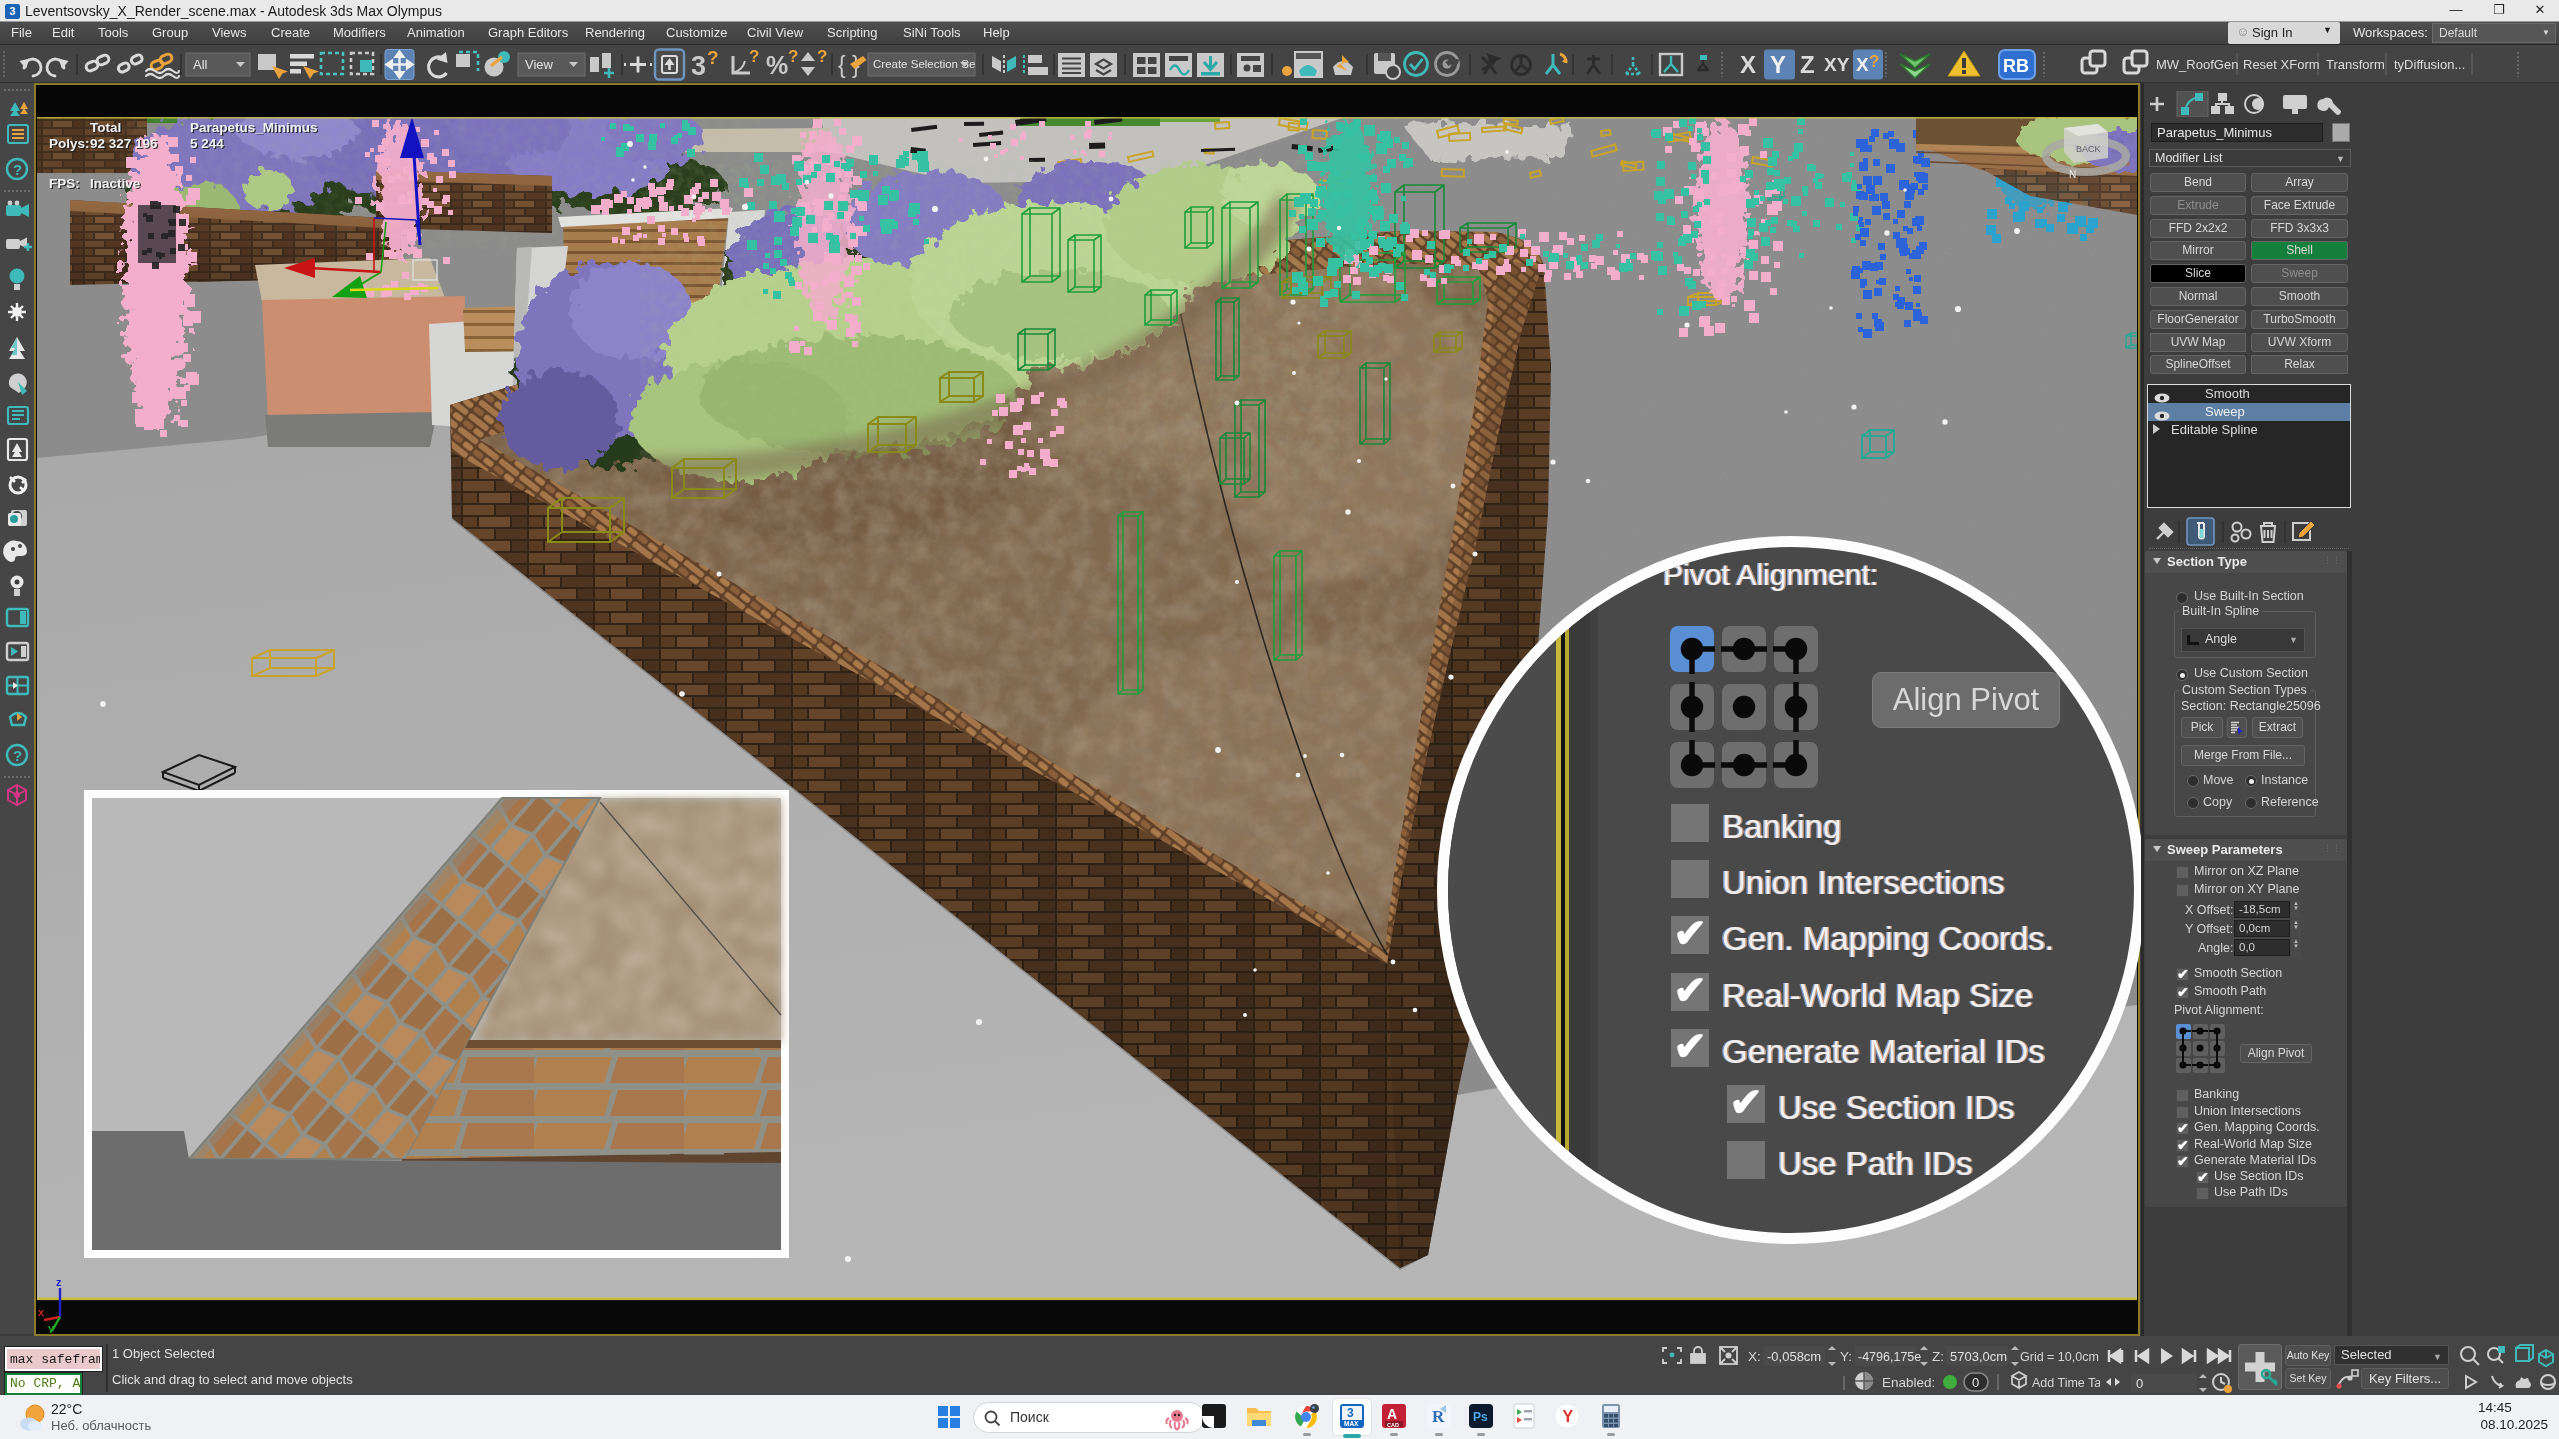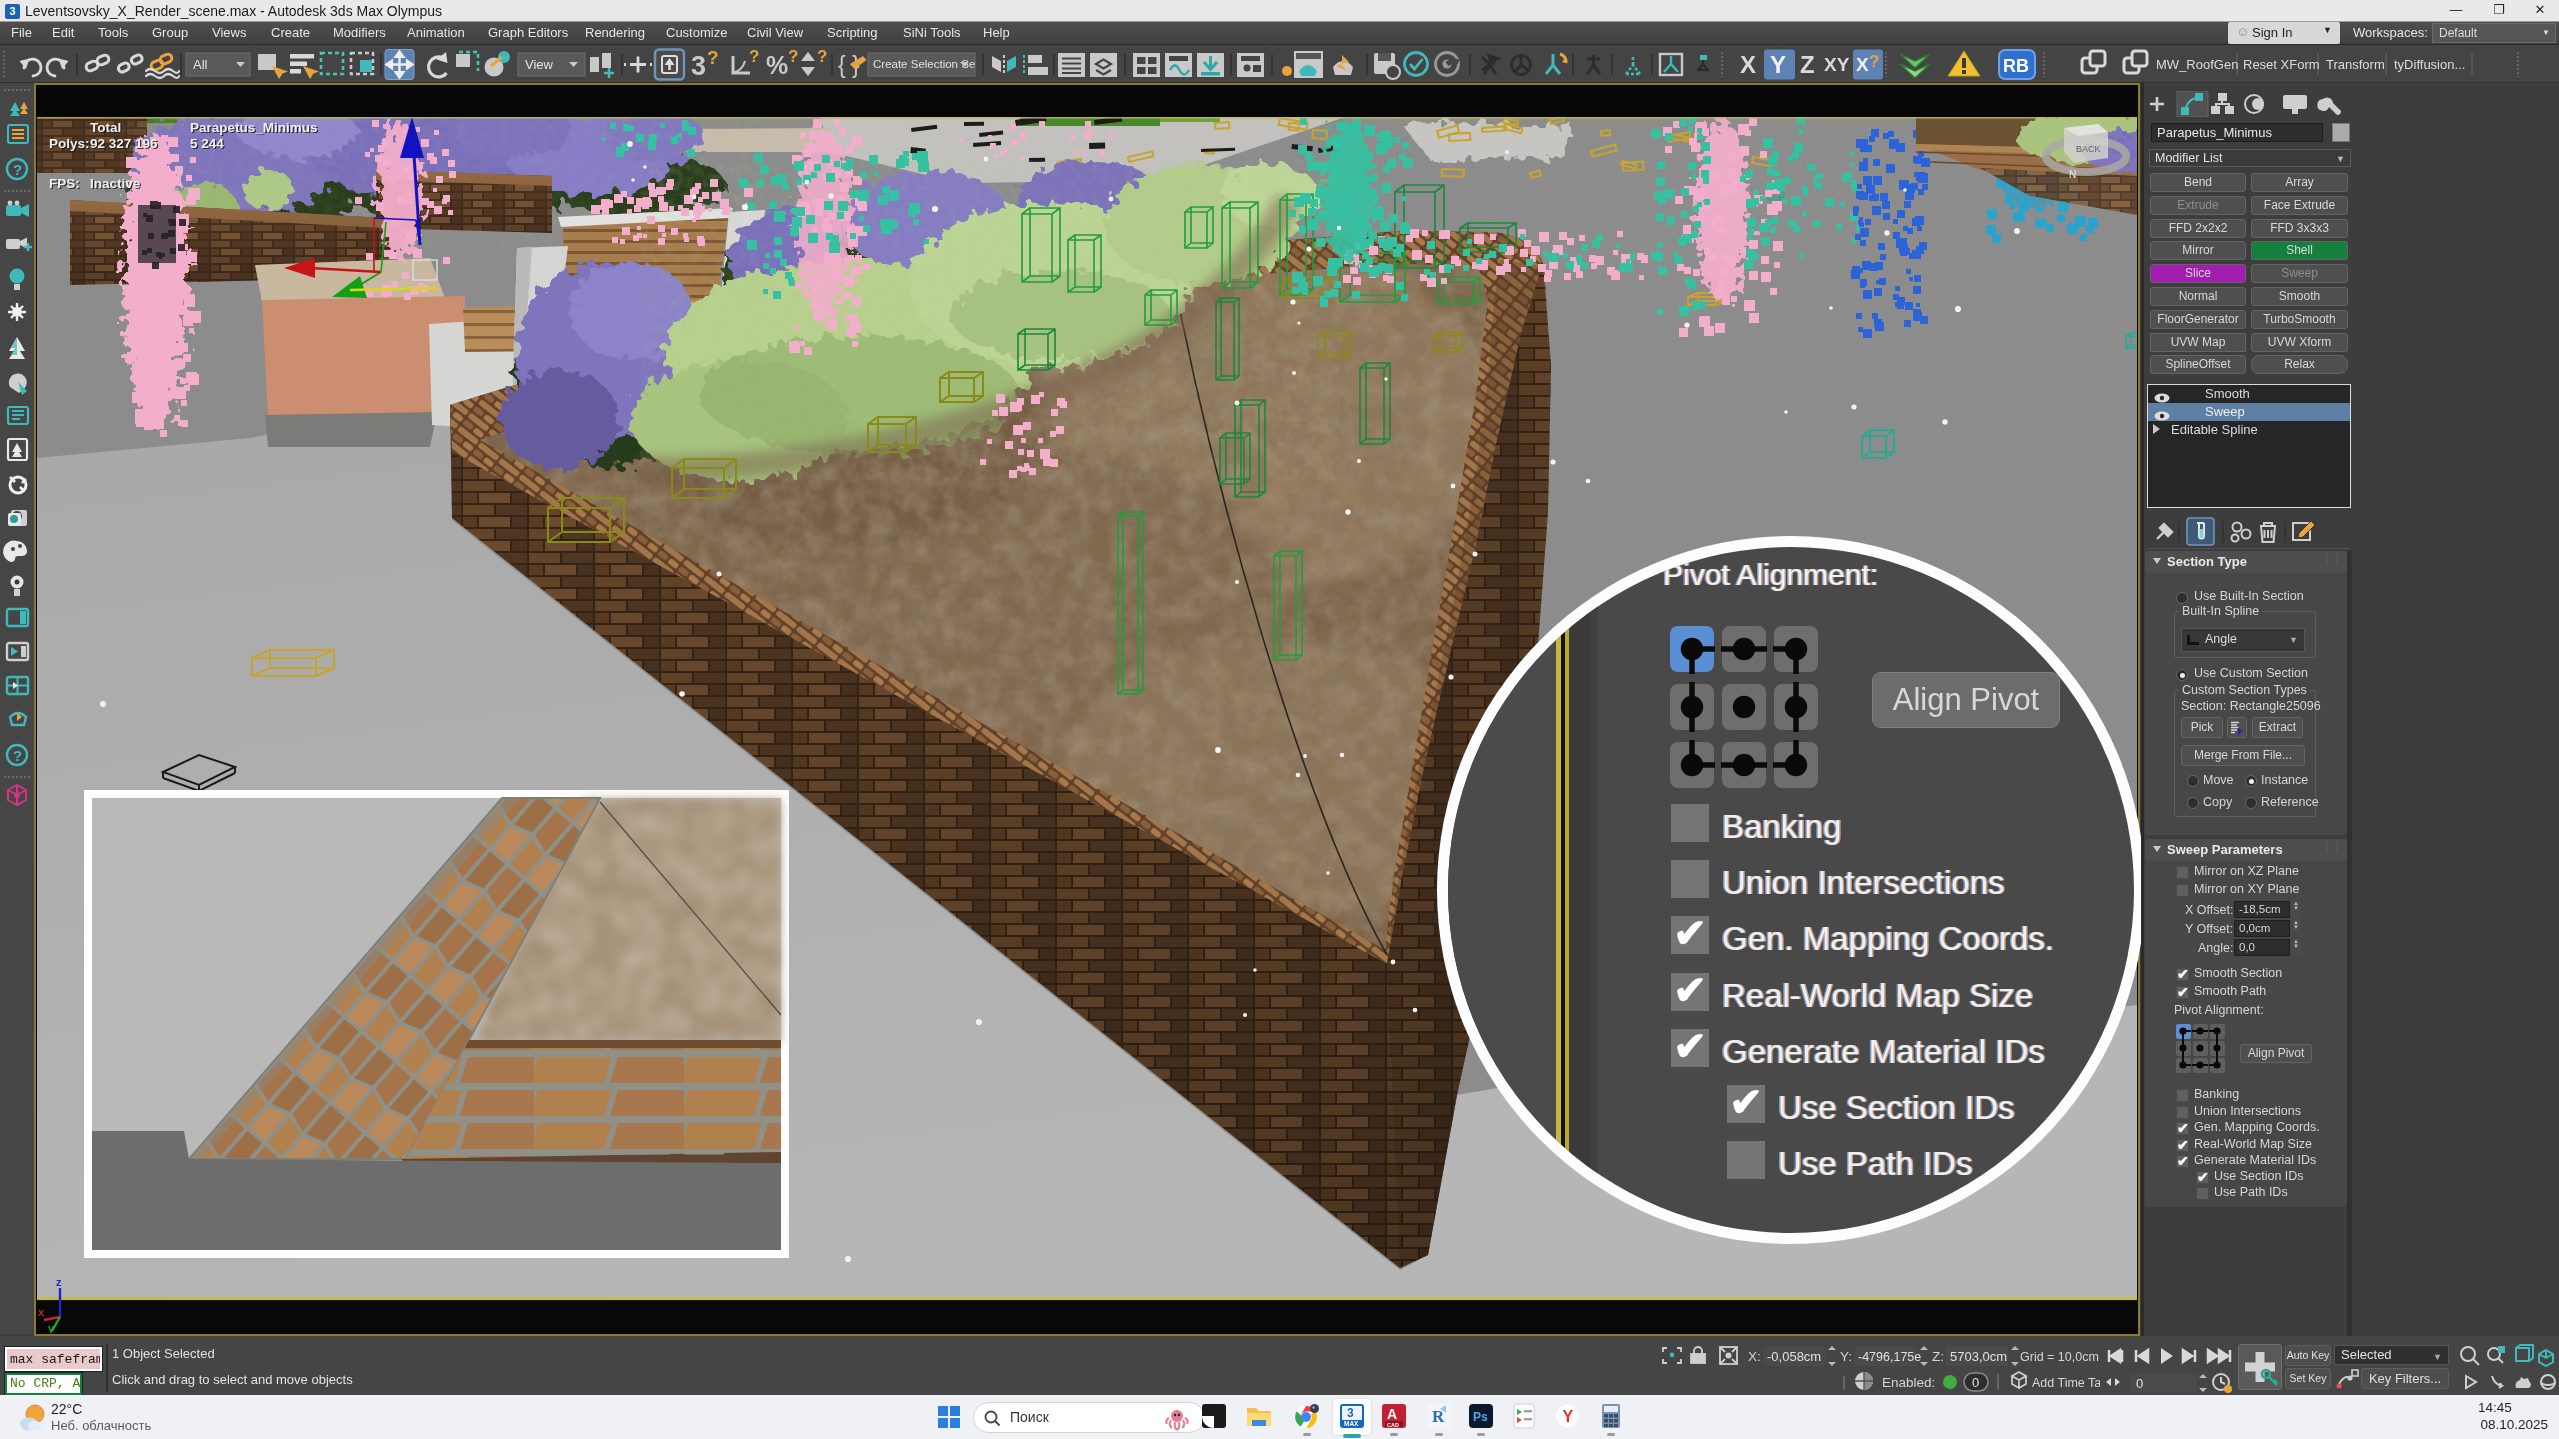--- a/index.html
+++ b/index.html
@@ -2023,30 +2023,30 @@
     <div class="abs" style="left:191px;top:40px;width:18px;height:19px;background:#ababab;border:1px solid #777;"></div>
     <div class="abs" style="left:8px;top:66px;width:202px;height:18px;background:#3b3b3b;border:1px solid #5a5a5a;color:#e4e4e4;font-size:12.5px;line-height:16px;padding-left:5px;">Modifier List<span style="position:absolute;right:5px;top:1px;font-size:9px;color:#bbb;">▼</span></div>
     <div class="abs" style="left:9px;top:90px;width:96px;height:19px;background:#4f4f4f;border:1px solid #646464;border-radius:3px;color:#d8d8d8;font-size:12px;text-align:center;line-height:17px;">Bend</div>
     <div class="abs" style="left:110px;top:90px;width:97px;height:19px;background:#4f4f4f;border:1px solid #646464;border-radius:3px;color:#d8d8d8;font-size:12px;text-align:center;line-height:17px;">Array</div>
     <div class="abs" style="left:9px;top:112.8px;width:96px;height:19px;background:#4f4f4f;border:1px solid #646464;border-radius:3px;color:#8e8e8e;font-size:12px;text-align:center;line-height:17px;">Extrude</div>
     <div class="abs" style="left:110px;top:112.8px;width:97px;height:19px;background:#4f4f4f;border:1px solid #646464;border-radius:3px;color:#d8d8d8;font-size:12px;text-align:center;line-height:17px;">Face Extrude</div>
     <div class="abs" style="left:9px;top:135.6px;width:96px;height:19px;background:#4f4f4f;border:1px solid #646464;border-radius:3px;color:#d8d8d8;font-size:12px;text-align:center;line-height:17px;">FFD 2x2x2</div>
     <div class="abs" style="left:110px;top:135.6px;width:97px;height:19px;background:#4f4f4f;border:1px solid #646464;border-radius:3px;color:#d8d8d8;font-size:12px;text-align:center;line-height:17px;">FFD 3x3x3</div>
     <div class="abs" style="left:9px;top:158.4px;width:96px;height:19px;background:#4f4f4f;border:1px solid #646464;border-radius:3px;color:#d8d8d8;font-size:12px;text-align:center;line-height:17px;">Mirror</div>
     <div class="abs" style="left:110px;top:158.4px;width:97px;height:19px;background:#15803d;border:1px solid #646464;border-radius:2px;color:#d8d8d8;font-size:12px;text-align:center;line-height:17px;">Shell</div>
-    <div class="abs" style="left:9px;top:181.20000000000002px;width:96px;height:19px;background:#a21caf;border:1px solid #646464;border-radius:3px;color:#d8d8d8;font-size:12px;text-align:center;line-height:17px;">Slice</div>
+    <div class="abs" style="left:9px;top:181.20000000000002px;width:96px;height:19px;background:#000000;border:1px solid #646464;border-radius:3px;color:#d8d8d8;font-size:12px;text-align:center;line-height:17px;">Slice</div>
     <div class="abs" style="left:110px;top:181.20000000000002px;width:97px;height:19px;background:#4f4f4f;border:1px solid #646464;border-radius:3px;color:#8e8e8e;font-size:12px;text-align:center;line-height:17px;">Sweep</div>
     <div class="abs" style="left:9px;top:204.00000000000003px;width:96px;height:19px;background:#4f4f4f;border:1px solid #646464;border-radius:3px;color:#d8d8d8;font-size:12px;text-align:center;line-height:17px;">Normal</div>
     <div class="abs" style="left:110px;top:204.00000000000003px;width:97px;height:19px;background:#4f4f4f;border:1px solid #646464;border-radius:3px;color:#d8d8d8;font-size:12px;text-align:center;line-height:17px;">Smooth</div>
     <div class="abs" style="left:9px;top:226.80000000000004px;width:96px;height:19px;background:#4f4f4f;border:1px solid #646464;border-radius:3px;color:#d8d8d8;font-size:12px;text-align:center;line-height:17px;">FloorGenerator</div>
     <div class="abs" style="left:110px;top:226.80000000000004px;width:97px;height:19px;background:#4f4f4f;border:1px solid #646464;border-radius:3px;color:#d8d8d8;font-size:12px;text-align:center;line-height:17px;">TurboSmooth</div>
     <div class="abs" style="left:9px;top:249.60000000000005px;width:96px;height:19px;background:#4f4f4f;border:1px solid #646464;border-radius:0;color:#d8d8d8;font-size:12px;text-align:center;line-height:17px;">UVW Map</div>
     <div class="abs" style="left:110px;top:249.60000000000005px;width:97px;height:19px;background:#4f4f4f;border:1px solid #646464;border-radius:3px;color:#d8d8d8;font-size:12px;text-align:center;line-height:17px;">UVW Xform</div>
     <div class="abs" style="left:9px;top:272.40000000000003px;width:96px;height:19px;background:#4f4f4f;border:1px solid #646464;border-radius:3px;color:#d8d8d8;font-size:12px;text-align:center;line-height:17px;">SplineOffset</div>
-    <div class="abs" style="left:110px;top:272.40000000000003px;width:97px;height:19px;background:#4f4f4f;border:1px solid #646464;border-radius:8px;color:#d8d8d8;font-size:12px;text-align:center;line-height:17px;">Relax</div>
+    <div class="abs" style="left:110px;top:272.40000000000003px;width:97px;height:19px;background:#4f4f4f;border:1px solid #646464;border-radius:1px;color:#d8d8d8;font-size:12px;text-align:center;line-height:17px;">Relax</div>
     <div class="abs" style="left:6px;top:301px;width:204px;height:124px;background:#262626;border:1px solid #dcdcdc;"></div>
     <div class="abs" style="left:7px;top:320px;width:202px;height:18px;background:#5d7fa4;"></div>
     <div class="abs" style="left:13px;top:306px;"><svg width="16" height="10" viewBox="0 0 16 10">
           <ellipse cx="8" cy="5" rx="7.5" ry="4.5" fill="#dcdcdc"></ellipse>
           <circle cx="8" cy="5" r="2.2" fill="#262626"></circle>
         </svg></div>
     <div class="abs" style="left:13px;top:324px;"><svg width="16" height="10" viewBox="0 0 16 10">
           <ellipse cx="8" cy="5" rx="7.5" ry="4.5" fill="#dcdcdc"></ellipse>
           <circle cx="8" cy="5" r="2.2" fill="#262626"></circle>
         </svg></div>

